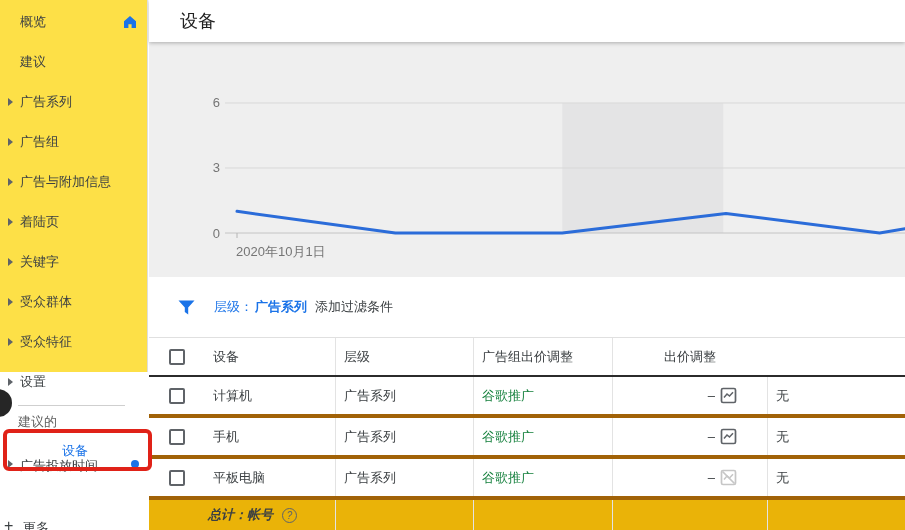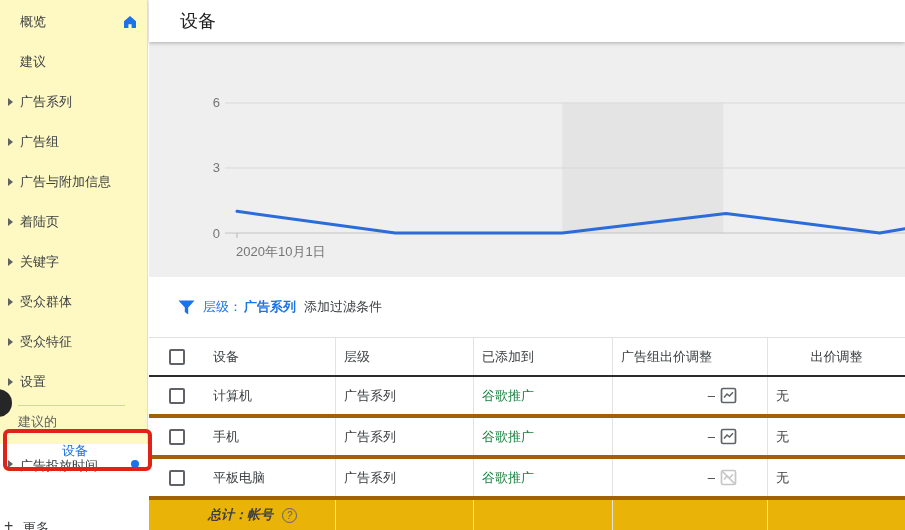--- a/index.html
+++ b/index.html
@@ -3,22 +3,22 @@
 <meta charset="utf-8">
 <style>
   * { box-sizing: border-box; margin: 0; padding: 0; }
   html,body { width:905px; height:530px; }
   body {
     position: relative; overflow: hidden; background:#fff;
     font-family: "Liberation Sans", "DejaVu Sans", sans-serif;
     color:#3c4043; font-size:13px;
   }
   
-  .sidebar { position:absolute; left:0; top:0; width:148px; height:444px;
-    background:#fef9c3; border-right:1px solid #ddd; z-index:2; }
+  .sidebar { position:absolute; left:0; top:0; width:148px; height:372px;
+    background:#fde047; border-right:1px solid #ddd; z-index:2; }
   .side-item { position:relative; height:40px; display:flex; align-items:center; cursor:pointer; }
   .side-item .lbl { position:absolute; left:20px; white-space:nowrap; }
   .tri { position:absolute; left:8px; width:0; height:0;
     border-left:5px solid #5f6368; border-top:4px solid transparent; border-bottom:4px solid transparent; }
   .side-stack { position:absolute; top:2px; left:0; right:0; }
   .home-ic { position:absolute; right:10px; top:13px; }
   .divider { position:absolute; left:18px; top:405px; width:107px; border-top:1px solid #cfcfcf; }
   .section-lbl { position:absolute; left:18px; top:413px; color:#616161; }
   .sel-item { position:absolute; left:62px; top:442px; color:#1a73e8; cursor:pointer; }
   .after-item { position:absolute; left:0; top:444px; width:148px; height:40px; }
@@ -36,21 +36,21 @@
   .main { position:absolute; left:149px; top:0; width:756px; height:530px; }
   .page-header { position:absolute; left:0; top:0; width:756px; height:42px; background:#fff;
     box-shadow:0 1px 4px rgba(0,0,0,0.28); z-index:1; display:flex; align-items:center; }
   .page-title { font-size:18px; color:#212121; margin-left:31px; }
   .chart-band { position:absolute; left:0; top:42px; width:756px; height:235px; background:#efefef; }
   .chart-band svg { display:block; }
   
   .filter-row { position:absolute; left:0; top:277px; width:756px; height:60px; background:#fff;
     display:flex; align-items:center; }
   .funnel { margin-left:29px; cursor:pointer; }
-  .flt-level { margin-left:8px; color:#1a73e8; cursor:pointer; }
+  .flt-level { margin-left:19px; color:#1a73e8; cursor:pointer; }
   .flt-value { margin-left:2px; color:#1a73e8; font-weight:bold; cursor:pointer; }
   .flt-add { margin-left:8px; color:#3c4043; cursor:pointer; }
   
   .tbl { position:absolute; left:0; top:337px; width:756px; }
   .trow { display:grid; grid-template-columns:186px 138px 139px 155px 138px; }
   .thead { height:40px; border-top:1px solid #e0e0e0; border-bottom:2px solid #2b2b2b; color:#3c4043; }
   .tdata { height:41px; border-bottom:4px solid #a16207; }
   .tfoot { height:30px; background:#eab308;font-style:italic; }
   .tcell { display:flex; align-items:center; padding-left:8px; overflow:hidden; }
   .tcell + .tcell { border-left:1px solid #e3e3e3; }
@@ -168,23 +168,20 @@
 
     <div class="trow thead">
       <div class="tcell cell-dev">
         <span class="cbox"></span>
         <span>设备</span>
       </div>
       <div class="tcell">
           <span>层级</span>
         </div>
       <div class="tcell">
-          <span>已添加到</span>
-        </div>
-      <div class="tcell">
           <span>广告组出价调整</span>
         </div>
       <div class="tcell cell-bid-h">
           <span>出价调整</span>
         </div>
     </div>
 
     <div class="trow tdata">
       <div class="tcell cell-dev">
         <span class="cbox"></span>

